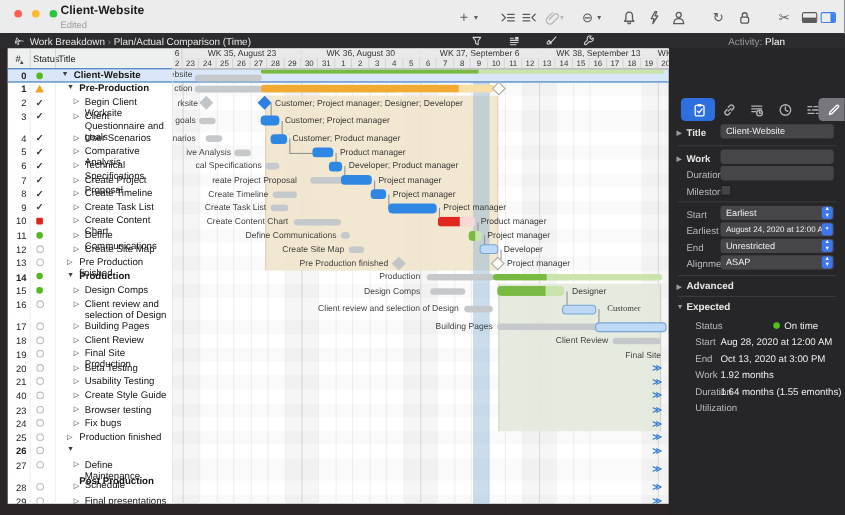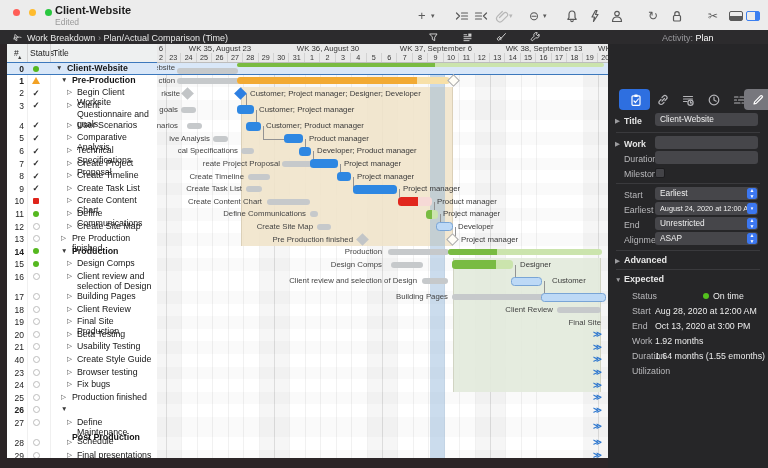--- a/index.html
+++ b/index.html
@@ -547,21 +547,21 @@
       <div class="bar" style="left: 89px; top: 77.6px; width: 15px; height: 9px; background: rgb(46, 135, 226);"></div>
       <div class="glabel" style="left: 109px; top: 77.1px;">Customer; Product manager</div>
       <div class="llabel" style="right: 398px; top: 89.7px;">ive Analysis</div>
       <div class="pbar" style="left: 56px; top: 91.7px; width: 15px; height: 6px;"></div>
       <div class="bar" style="left: 127px; top: 90.2px; width: 19px; height: 9px; background: rgb(46, 135, 226);"></div>
       <div class="glabel" style="left: 152px; top: 89.7px;">Product manager</div>
       <div class="llabel" style="right: 370px; top: 102.3px;">cal Specifications</div>
       <div class="pbar" style="left: 84px; top: 104.3px; width: 13px; height: 6px;"></div>
       <div class="bar" style="left: 142px; top: 102.8px; width: 12px; height: 9px; background: rgb(46, 135, 226);"></div>
       <div class="glabel" style="left: 160px; top: 102.3px;">Developer; Product manager</div>
-      <div class="llabel" style="right: 328px; top: 114.9px; padding-left: 36px;">reate Project Proposal</div>
+      <div class="llabel" style="right: 338px; top: 114.9px; padding-left: 36px;">reate Project Proposal</div>
       <div class="pbar" style="left: 125px; top: 116.9px; width: 53px; height: 6px;"></div>
       <div class="bar" style="left: 153px; top: 115.4px; width: 28px; height: 9px; background: rgb(46, 135, 226);"></div>
       <div class="glabel" style="left: 187px; top: 114.9px;">Project manager</div>
       <div class="llabel" style="right: 364px; top: 127.5px;">Create Timeline</div>
       <div class="pbar" style="left: 91px; top: 129.5px; width: 22px; height: 6px;"></div>
       <div class="bar" style="left: 180px; top: 128px; width: 14px; height: 9px; background: rgb(46, 135, 226);"></div>
       <div class="glabel" style="left: 200px; top: 127.5px;">Project manager</div>
       <div class="llabel" style="right: 366px; top: 140.1px;">Create Task List</div>
       <div class="pbar" style="left: 89px; top: 142.1px; width: 16px; height: 6px;"></div>
       <div class="bar" style="left: 196px; top: 140.6px; width: 44px; height: 9px; background: rgb(46, 135, 226);"></div>
@@ -593,21 +593,21 @@
       </div>
       <div class="llabel" style="right: 226px; top: 215.7px;">Design Comps</div>
       <div class="pbar" style="left: 234px; top: 217.7px; width: 32px; height: 6px;"></div>
       <div class="bar" style="left: 295px; top: 216.2px; width: 61px; height: 9px; background: rgb(203, 228, 173);">
         <div class="fill" style="width: 44px; background: rgb(121, 187, 66);"></div>
       </div>
       <div class="glabel" style="left: 363px; top: 215.7px;">Designer</div>
       <div class="llabel" style="right: 191px; top: 232px;">Client review and selection of Design</div>
       <div class="pbar" style="left: 265px; top: 234px; width: 26px; height: 6px;"></div>
       <div class="bar" style="left: 354px; top: 232.5px; width: 31px; height: 9px; background: rgb(189, 217, 246); border: 1px solid rgb(121, 165, 214); box-sizing: border-box;"></div>
-      <div class="glabel" style="left: 395px; top: 232px;">Customer</div>
+      <div class="glabel" style="left: 395px; top: 232px; font-family: Liberation Serif, serif;">Customer</div>
       <div class="llabel" style="right: 160px; top: 248.3px;">Building Pages</div>
       <div class="pbar" style="left: 295px; top: 250.3px; width: 150px; height: 6px;"></div>
       <div class="bar" style="left: 384px; top: 248.8px; width: 65px; height: 9px; background: rgb(189, 217, 246); border: 1px solid rgb(121, 165, 214); box-sizing: border-box;"></div>
       <div class="llabel" style="right: 55px; top: 260.9px;">Client Review</div>
       <div class="pbar" style="left: 400px; top: 262.9px; width: 44px; height: 6px;"></div>
       <div class="llabel" style="right: 7px; top: 273.5px;">Final Site</div>
       <div class="chev" style="left: 436px; top: 285.1px;">≫</div>
       <div class="chev" style="left: 436px; top: 297.7px;">≫</div>
       <div class="chev" style="left: 436px; top: 310.3px;">≫</div>
       <div class="chev" style="left: 436px; top: 322.9px;">≫</div>

